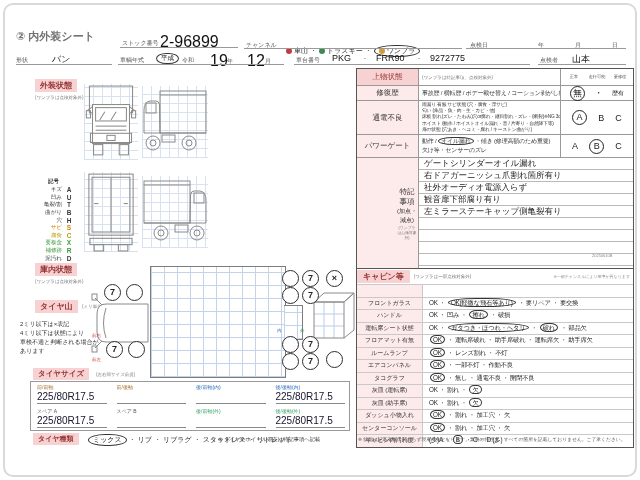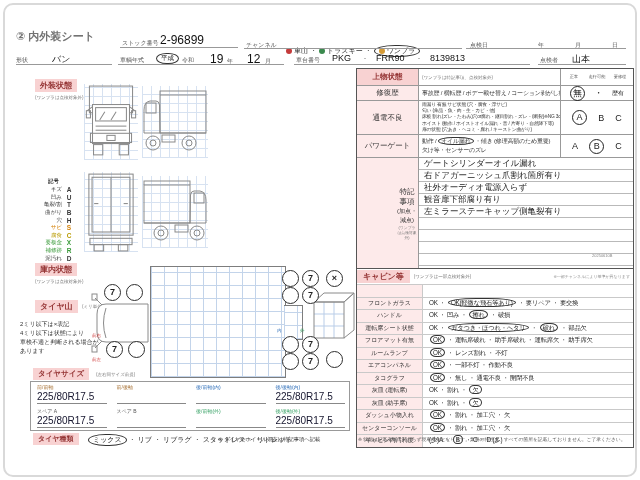--- a/index.html
+++ b/index.html
@@ -5,21 +5,21 @@
   html,body{margin:0;padding:0;}
   body{width:640px;height:480px;position:relative;background:#fff;
        font-family:"Liberation Sans","DejaVu Sans",sans-serif;color:#222;overflow:hidden;}
   .frame{position:absolute;left:3px;top:3px;width:630px;height:470px;border:2px solid #d9d9d9;border-radius:10px;}
   .abs{position:absolute;}
   .plabel{background:#f8d2d2;color:#943333;font-weight:bold;font-size:8px;padding:1px 5px;display:inline-block;}
   .tinynote{font-size:4.5px;color:#777;}
   .ul{border-bottom:1px solid #999;}
   .lab{font-size:6px;color:#555;}
   .val{font-size:9px;color:#111;}
-  .bigval{font-size:12px;color:#111;}
+  .bigval{font-size:16px;color:#111;}
   .oval{border:1px solid #333;border-radius:50% / 55%;padding:0 4px;display:inline-block;}
   .dot{display:inline-block;width:6px;height:6px;border-radius:50%;margin-right:2px;vertical-align:middle;}
   .chan{font-size:7px;white-space:nowrap;}
   .sep{font-size:7px;margin:0 2px;color:#444;}
   .gridbg{background-image:
      repeating-linear-gradient(0deg,#d7e2f1 0 1px,transparent 1px 9px),
      repeating-linear-gradient(90deg,#d7e2f1 0 1px,transparent 1px 9px);}
   .boxgrid{background-image:
      repeating-linear-gradient(0deg,#c3d4ea 0 1px,transparent 1px 13px),
      repeating-linear-gradient(90deg,#c3d4ea 0 1px,transparent 1px 13px);
@@ -90,21 +90,21 @@
 <span class="abs lab" style="left:227px;top:57px;">年</span>
 <span class="abs bigval" style="left:247px;top:52px;">12</span>
 <span class="abs lab" style="left:265px;top:57px;">月</span>
 <div class="abs ul" style="left:118px;top:64px;width:166px;"></div>
 
 <span class="abs lab" style="left:296px;top:56px;">車台番号</span>
 <span class="abs val" style="left:332px;top:53px;">PKG</span>
 <span class="abs lab" style="left:364px;top:55px;">-</span>
 <span class="abs val" style="left:376px;top:53px;">FRR90</span>
 <span class="abs lab" style="left:418px;top:55px;">-</span>
-<span class="abs val" style="left:430px;top:53px;">8139813</span>
+<span class="abs val" style="left:430px;top:53px;">9272775</span>
 <div class="abs ul" style="left:294px;top:64px;width:236px;"></div>
 
 <span class="abs lab" style="left:540px;top:56px;">点検者</span>
 <span class="abs val" style="left:572px;top:53px;">山本</span>
 <div class="abs ul" style="left:538px;top:64px;width:88px;"></div>
 
 <span class="abs plabel" style="left:35px;top:79px;">外装状態</span>
 <span class="abs tinynote" style="left:35px;top:95px;">(ワンプラは点検対象外)</span>
 
 <div class="abs gridbg" style="left:84px;top:84px;width:54px;height:76px;">
@@ -314,21 +314,21 @@
       <span class="tv">225/80R17.5</span>
     </div>
   </div>
 
 <span class="abs plabel" style="left:33px;top:433px;font-size:7px;">タイヤ種類</span>
 <div class="abs" style="left: 88px; top: 434px; width: 130px; font-size: 7px; white-space: nowrap;" id="tire-type-list"><span class="oval" style="font-size: 7px;">ミックス</span><span class="sep">・</span><span style="font-size: 7px;">リブ</span><span class="sep">・</span><span style="font-size: 7px;">リブラグ</span><span class="sep">・</span><span style="font-size: 7px;">スタッドレス</span><span class="sep">・</span><span style="font-size: 7px;">リトレット</span></div>
 <span class="abs" style="left:218px;top:436px;font-size:5.3px;color:#333;white-space:nowrap;">※ タイヤやホイール混在は特記事項へ記載</span>
 
 <div class="abs btable" style="left:356px;top:68px;width:276px;">
   <div class="bhdr" style="height:16px;">
-    <div class="blab" style="background:#f8d2d2;color:#943333;font-weight:bold;">上物状態</div>
+    <div class="blab" style="background:#f8d2d2;color:#943333;font-weight:normal;">上物状態</div>
     <div class="bcontent" style="display:flex;align-items:center;">
       <span class="tinynote">(ワンプラは特記事項、点検対象外)</span>
     </div>
     <div class="bgrades" id="grade-headers">
         <span style="font-size: 4.2px; color: rgb(85, 85, 85); text-align: center; width: 20px; line-height: 1.2;">正常</span>
         <span style="font-size: 4.2px; color: rgb(85, 85, 85); text-align: center; width: 20px; line-height: 1.2;">走行可能</span>
         <span style="font-size: 4.2px; color: rgb(85, 85, 85); text-align: center; width: 20px; line-height: 1.2;">要修理</span>
       </div>
   </div>
   <div id="body-rows">

